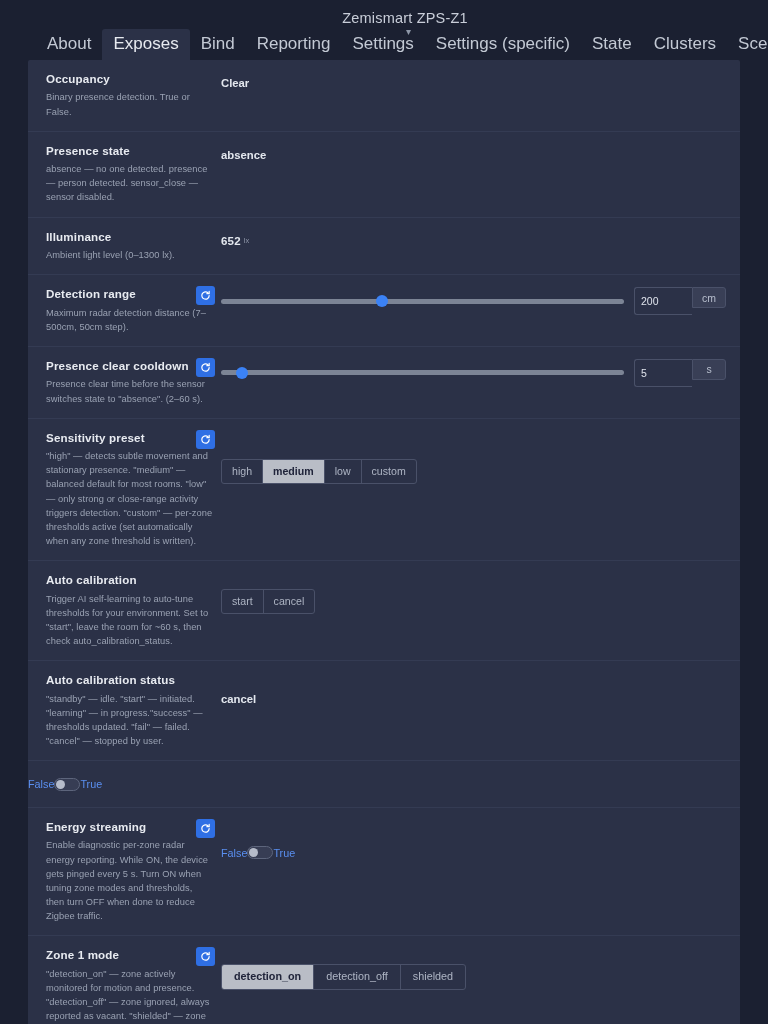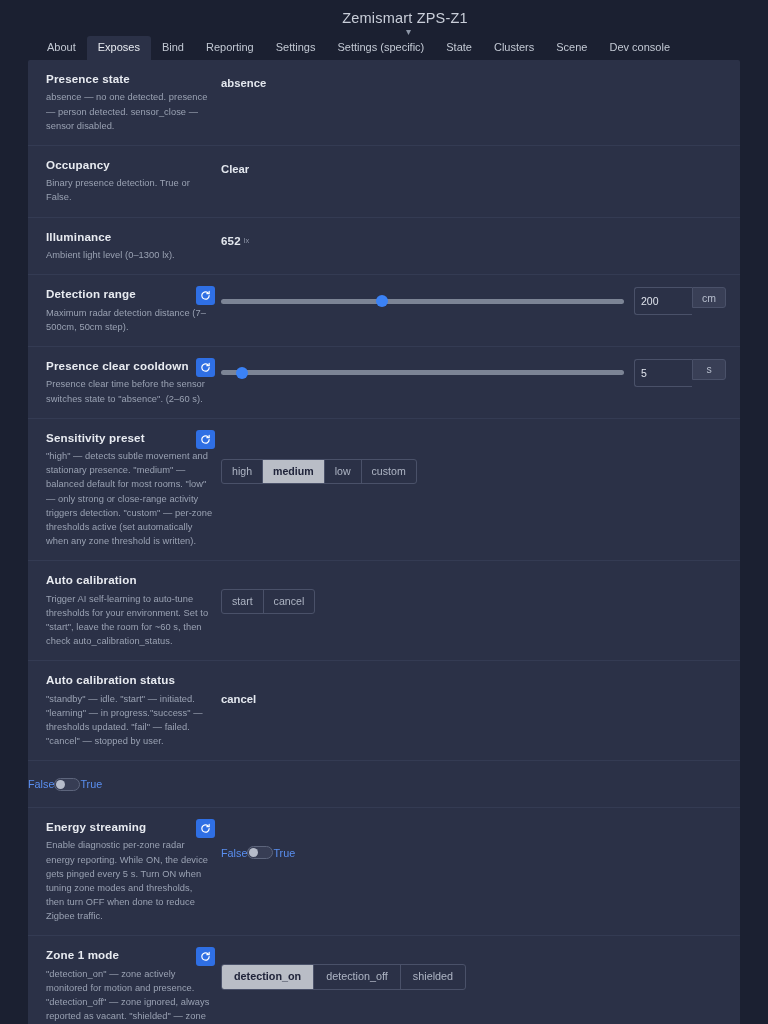--- a/index.html
+++ b/index.html
@@ -32,21 +32,21 @@
 
   .tabbar {
     display: flex;
     align-items: flex-end;
     padding-left: 36px;
     height: 26px;
     gap: 0px;
   }
   .tab {
     color: #c3c9d4;
-    font-size: 11px;
+    font-size: 17px;
     padding: 5px 11px 6px 11px;
     white-space: nowrap;
     border-radius: 3px 3px 0 0;
     line-height: 1.2;
   }
   .tab.active {
     background: #2b3147;
     color: #e7eaf0;
   }
 
@@ -240,35 +240,35 @@
   <div class="tab">State</div>
   <div class="tab">Clusters</div>
   <div class="tab">Scene</div>
   <div class="tab">Dev console</div>
 </div>
 
 <div class="card">
 
   <div class="row">
     <div class="row-left">
+      <div class="row-name">Occupancy</div>
+      <div class="row-desc">Binary presence detection. True or False.</div>
+    </div>
+    <div class="row-right">
+      <span class="value-plain">Clear</span>
+    </div>
+  </div>
+
+  <div class="row">
+    <div class="row-left">
       <div class="row-name">Presence state</div>
       <div class="row-desc">absence — no one detected. presence — person detected. sensor_close — sensor disabled.</div>
     </div>
     <div class="row-right">
       <span class="value-plain">absence</span>
-    </div>
-  </div>
-
-  <div class="row">
-    <div class="row-left">
-      <div class="row-name">Occupancy</div>
-      <div class="row-desc">Binary presence detection. True or False.</div>
-    </div>
-    <div class="row-right">
-      <span class="value-plain">Clear</span>
     </div>
   </div>
 
   <div class="row">
     <div class="row-left">
       <div class="row-name">Illuminance</div>
       <div class="row-desc">Ambient light level (0–1300 lx).</div>
     </div>
     <div class="row-right">
       <span class="value-text">652</span>

